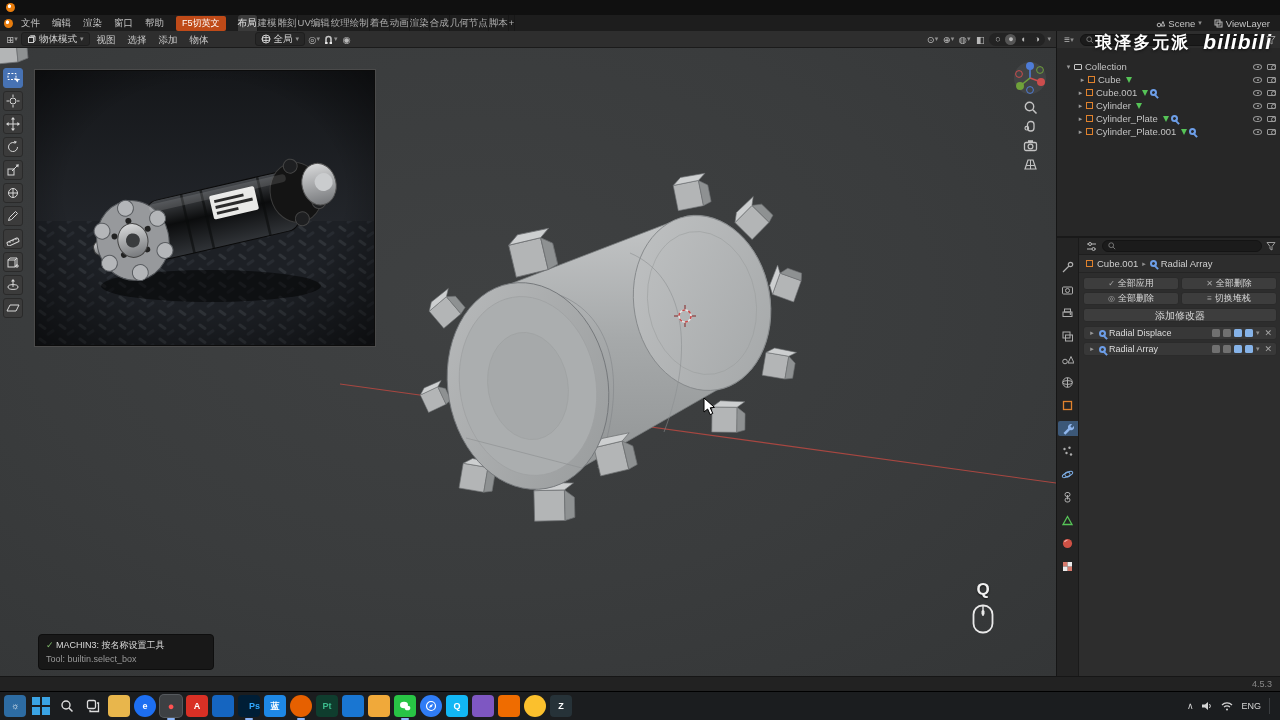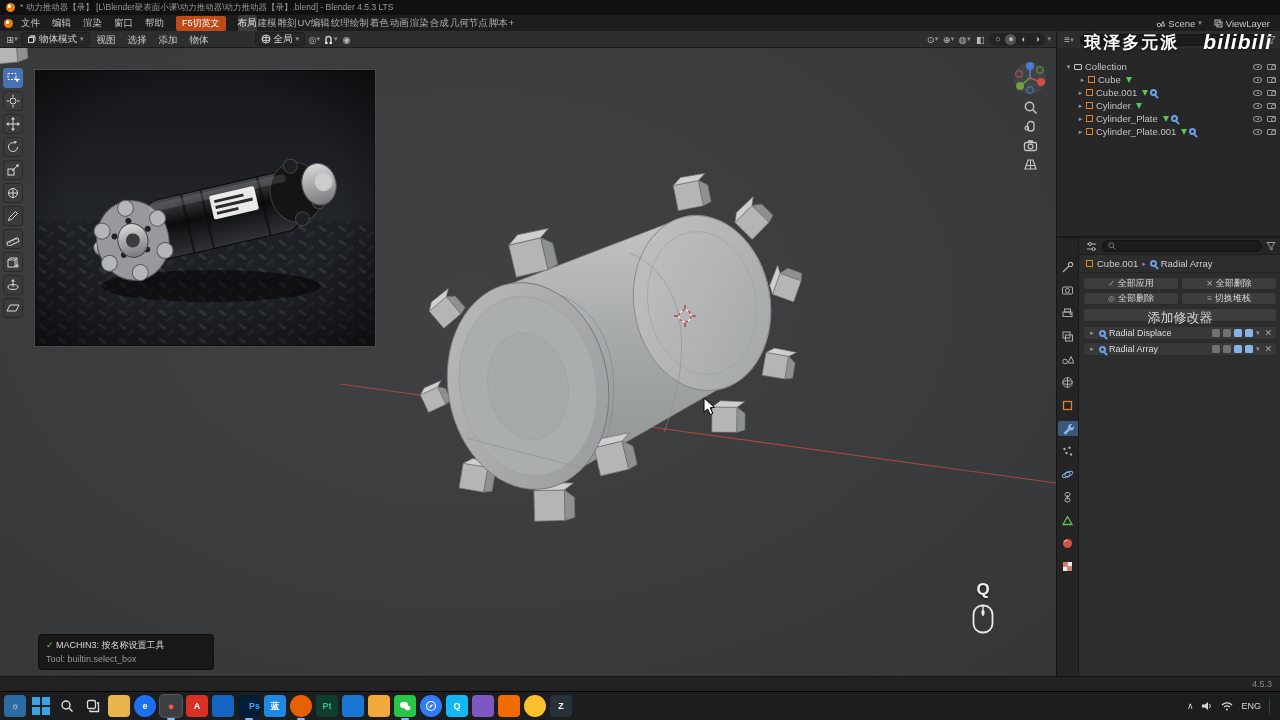--- a/index.html
+++ b/index.html
@@ -75,21 +75,21 @@
   align-items:center;padding-top:22px;gap:8px}
 .pt{width:20px;height:15px;display:flex;align-items:center;justify-content:center;border-radius:2px 0 0 2px}
 .pt.sel{background:#3c5878}
 #propmain{flex:1;background:#2d2d2d;display:flex;flex-direction:column}
 .pr-head{display:flex;align-items:center;gap:4px;height:17px;padding:0 5px;background:#262626;border-bottom:1px solid #1e1e1e}
 .pr-crumb{display:flex;align-items:center;gap:4px;height:18px;padding:0 7px;font-size:9.5px;color:#cfcfcf;border-bottom:1px solid #242424}
 .pr-btnrow{display:flex;gap:2px;padding:1px 4px}
 .pbtn{flex:1;background:#3d3d3d;border:1px solid #2a2a2a;border-radius:3px;color:#d6d6d6;font-size:9px;
   height:13px;display:flex;align-items:center;justify-content:center;gap:3px;font-family:inherit}
 .pbtn .pic{color:#a8a8a8;font-size:8px}
-.pr-add{margin:2px 4px;background:#3d3d3d;border:1px solid #2a2a2a;border-radius:3px;color:#d6d6d6;font-size:13px;height:14px;font-family:inherit}
+.pr-add{margin:2px 4px;background:#3d3d3d;border:1px solid #2a2a2a;border-radius:3px;color:#d6d6d6;font-size:10px;height:14px;font-family:inherit}
 .mod-row{display:flex;align-items:center;gap:3px;background:#383838;border:1px solid #2b2b2b;border-radius:3px;
   margin:2px 4px 0 4px;height:14px;padding:0 4px;font-size:9px;color:#dcdcdc}
 .mod-row .tri{width:8px}
 .mtog{width:8px;height:8px;border-radius:1.5px;background:#707070}
 .mtog.on{background:#86b3e8}
 .mx{color:#a5a5a5;font-size:9px;margin-left:2px}
 
 #statusbar{position:absolute;top:676px;left:0;width:1280px;height:15px;background:#222;border-top:1px solid #161616;
   display:flex;align-items:center;justify-content:flex-end;padding:0 8px;color:#8a8a8a;font-size:9px}
 #taskbar{position:absolute;top:691px;left:0;width:1280px;height:29px;background:#1b1d1f;border-top:1px solid #000;
@@ -97,33 +97,32 @@
 .tk{width:22px;height:22px;border-radius:4px;display:flex;align-items:center;justify-content:center;
   color:#fff;font-size:9px;font-weight:bold;position:relative;flex:0 0 auto}
 .tk.openapp::after{content:"";position:absolute;bottom:-3px;left:7px;width:8px;height:2px;border-radius:1px;background:#8ab4f8}
 .tk.rec{background:#3d4043;box-shadow:0 0 0 1px #55595d}
 .tk.rec .tkl{color:#ff5252;font-size:11px}
 .winlogo{display:grid;grid-template-columns:8px 8px;grid-template-rows:8px 8px;gap:1.5px}
 .winlogo b{background:#3aa3e3}
 #tray{margin-left:auto;display:flex;align-items:center;gap:8px;color:#d5d5d5;font-size:9px;padding-right:6px}
 #tray .div{width:1px;height:16px;background:#3a3d40}
 
-#watermark{position:absolute;right:8px;top:30px;display:flex;align-items:center;gap:24px;z-index:50;pointer-events:none}
+#watermark{position:absolute;right:8px;top:30px;display:flex;align-items:center;gap:13px;z-index:50;pointer-events:none}
 #watermark .wm1{font-size:17px;font-weight:bold;color:#fff;letter-spacing:2px;text-shadow:0 1px 3px rgba(0,0,0,.65)}
 #watermark .wm2{font-size:21px;font-weight:bold;font-style:italic;color:#fff;letter-spacing:1px;text-shadow:0 1px 3px rgba(0,0,0,.65)}
 svg{display:block}
 </style>
 </head>
 <body>
 
 <div id="app">
 
   <div id="titlebar">
     <span class="blogo"></span>
-    <span>* 动力推动器【录】  [L\Blender硬表面小课\动力推动器\动力推动器【录】.blend] - Blender 4.5.3 LTS</span>
   </div>
 
   <div id="topbar">
     <span class="blogo" style="margin-right:2px"></span>
     <span class="mi">文件</span>
     <span class="mi">编辑</span>
     <span class="mi">渲染</span>
     <span class="mi">窗口</span>
     <span class="mi">帮助</span>
     <span id="f5btn">F5切英文</span>

